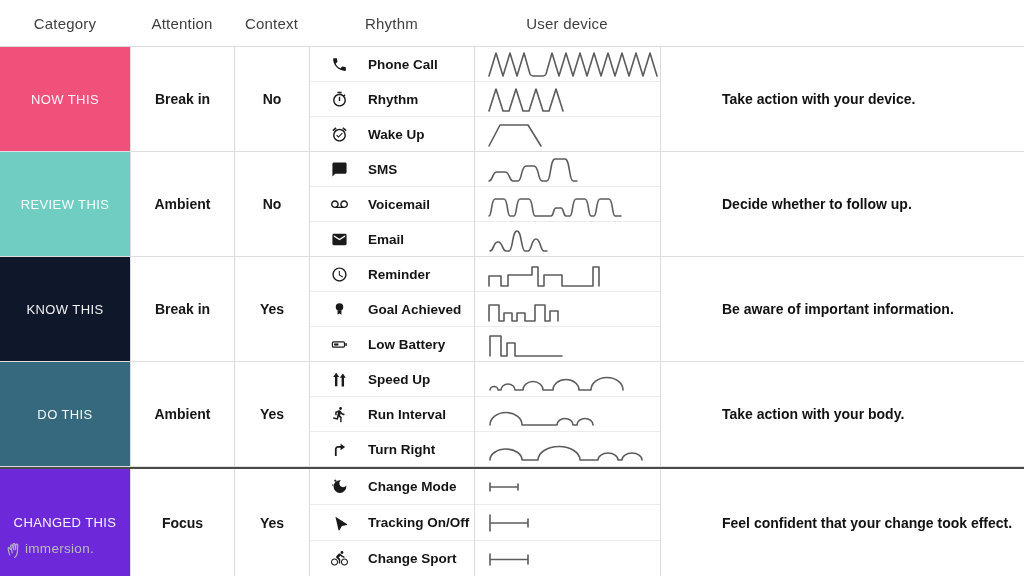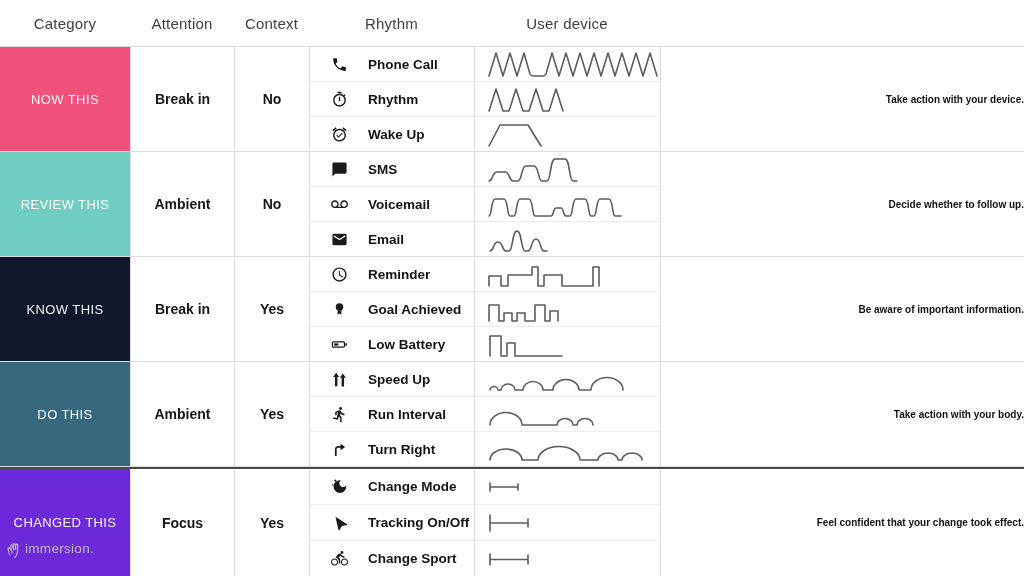--- a/index.html
+++ b/index.html
@@ -10,22 +10,22 @@
   }
   .grid{display:grid;grid-template-columns:130px 104px 75px 165px 186px 1fr;}
   .header{height:47px;box-sizing:border-box;border-bottom:1px solid #dcdcdc;align-items:center;}
   .hcell{text-align:center;font-size:15px;color:#3f3f3f;letter-spacing:.2px;}
   .row{height:105px;box-sizing:border-box;border-bottom:1px solid #dedede;}
   .row-divider{border-top:2px solid #4a4a4a;height:auto;flex:1 1 auto;border-bottom:none;}
   .cell{box-sizing:border-box;display:flex;align-items:center;justify-content:center;}
   .cell-cat{color:rgba(255,255,255,.95);font-size:13px;letter-spacing:.4px;text-align:center;}
   .cell-attn,.cell-ctx{font-weight:700;font-size:14px;color:#161616;border-left:1px solid #dcdcdc;}
   .cell-examples,.cell-rhythm{flex-direction:column;align-items:stretch;justify-content:stretch;border-left:1px solid #dcdcdc;}
-  .cell-action{border-left:1px solid #dcdcdc;justify-content:flex-end;padding-left:16px;
-    font-weight:700;font-size:10px;color:#121212;}
+  .cell-action{border-left:1px solid #dcdcdc;justify-content:flex-start;padding-left:61px;
+    font-weight:700;font-size:14px;color:#121212;}
   .ex-row{flex:1 1 0;display:flex;align-items:center;padding-left:21px;gap:20px;box-sizing:border-box;}
   .cell-examples .ex-row:not(:last-child),.cell-rhythm .ex-row:not(:last-child){border-bottom:1px solid #ececec;}
   .ex-icon{width:17px;height:17px;flex-shrink:0;fill:#1a1a1a;}
   .ex-label{font-weight:700;font-size:13.5px;color:#141414;white-space:nowrap;}
   .wave-row{padding-left:12px;}
   .wave{display:block;}
   .watermark{position:absolute;left:7px;bottom:18px;display:flex;align-items:flex-start;gap:5px;}
   .watermark span{color:#b7bcba;font-size:13.5px;letter-spacing:.3px;}
 </style>
 </head>

